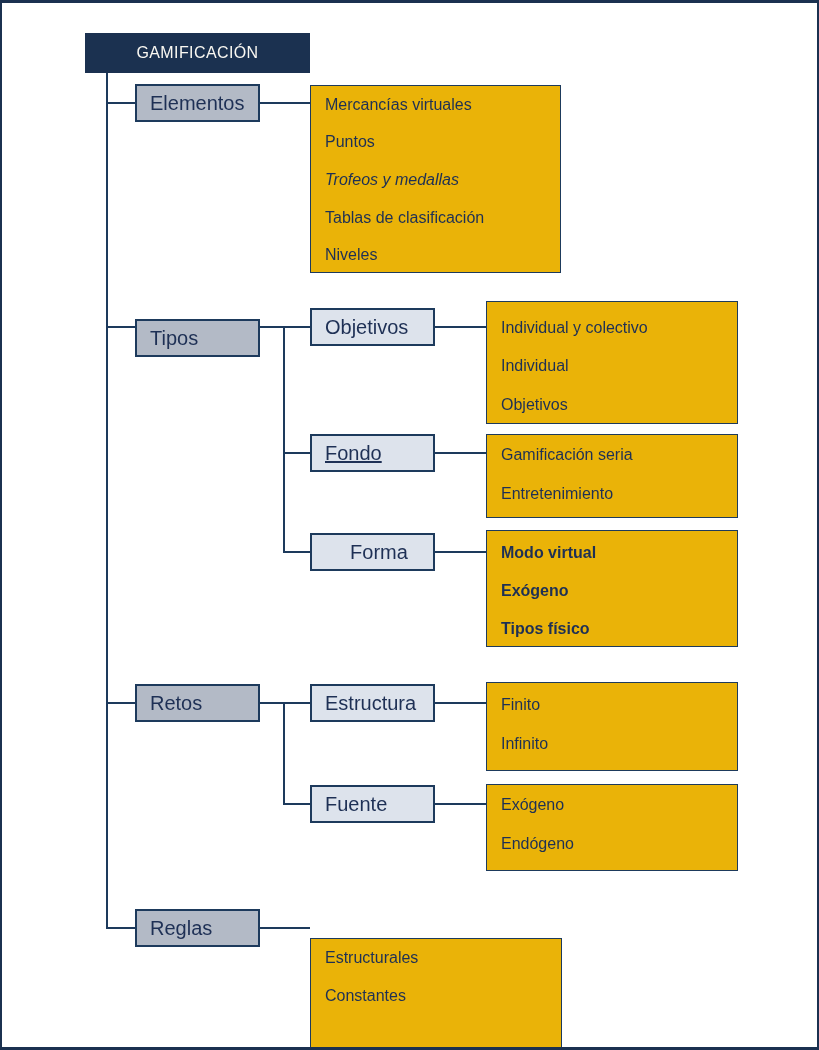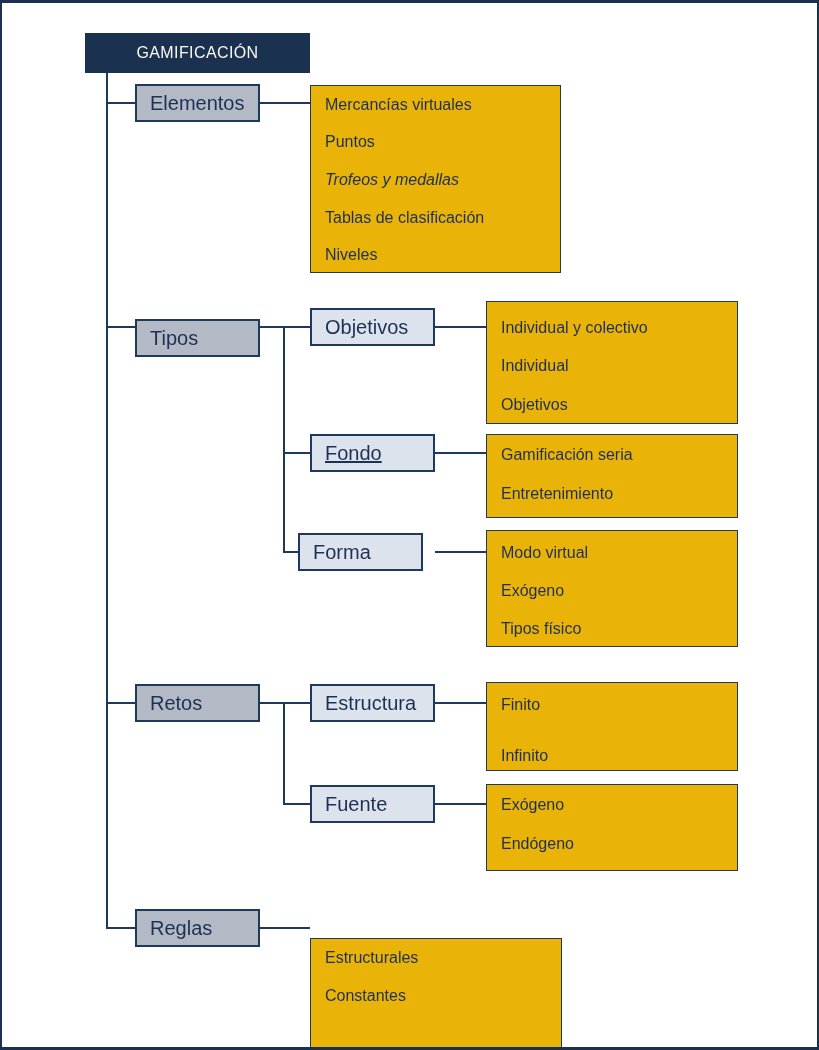--- a/index.html
+++ b/index.html
@@ -108,45 +108,45 @@
   <div class="node l2" style="left:308px;top:431px;text-decoration:underline;">
     <span>Fondo</span>
   </div>
   <div class="hline" style="left:433px;top:449px;width:51px;"></div>
   <div class="list" style="left:484px;top:431px;width:252px;height:84px;">
     <div class="item" style="height:39px;">Gamificación seria</div>
     <div class="item" style="height:39px;">Entretenimiento</div>
   </div>
 
   <div class="hline" style="left:281px;top:548px;width:27px;"></div>
-  <div class="node l2" style="left:296px;top:530px;">
+  <div class="node l2" style="left:308px;top:530px;justify-content:center;">
     <span>Forma</span>
   </div>
   <div class="hline" style="left:433px;top:548px;width:51px;"></div>
-  <div class="list" style="left:484px;top:527px;width:252px;height:117px;padding-top:3px;">
+  <div class="list" style="left:484px;top:527px;width:252px;height:117px;padding-top:3px;font-weight:bold;">
     <div class="item" style="height:38px;">Modo virtual</div>
     <div class="item" style="height:38px;">Exógeno</div>
     <div class="item" style="height:38px;">Tipos físico</div>
   </div>
 
   <div class="hline" style="left:104px;top:699px;width:29px;"></div>
   <div class="node l1" style="left:133px;top:681px;">
     <span>Retos</span>
   </div>
   <div class="hline" style="left:258px;top:699px;width:25px;"></div>
   <div class="vline" style="left:281px;top:699px;height:103px;"></div>
 
   <div class="hline" style="left:281px;top:699px;width:27px;"></div>
   <div class="node l2" style="left:308px;top:681px;">
     <span>Estructura</span>
   </div>
   <div class="hline" style="left:433px;top:699px;width:51px;"></div>
   <div class="list" style="left:484px;top:679px;width:252px;height:89px;padding-top:2px;">
     <div class="item" style="height:39px;">Finito</div>
-    <div class="item" style="height:39px;margin-top:12px;">Infinito</div>
+    <div class="item" style="height:39px;">Infinito</div>
   </div>
 
   <div class="hline" style="left:281px;top:800px;width:27px;"></div>
   <div class="node l2" style="left:308px;top:782px;">
     <span>Fuente</span>
   </div>
   <div class="hline" style="left:433px;top:800px;width:51px;"></div>
   <div class="list" style="left:484px;top:781px;width:252px;height:87px;">
     <div class="item" style="height:39px;">Exógeno</div>
     <div class="item" style="height:39px;">Endógeno</div>

